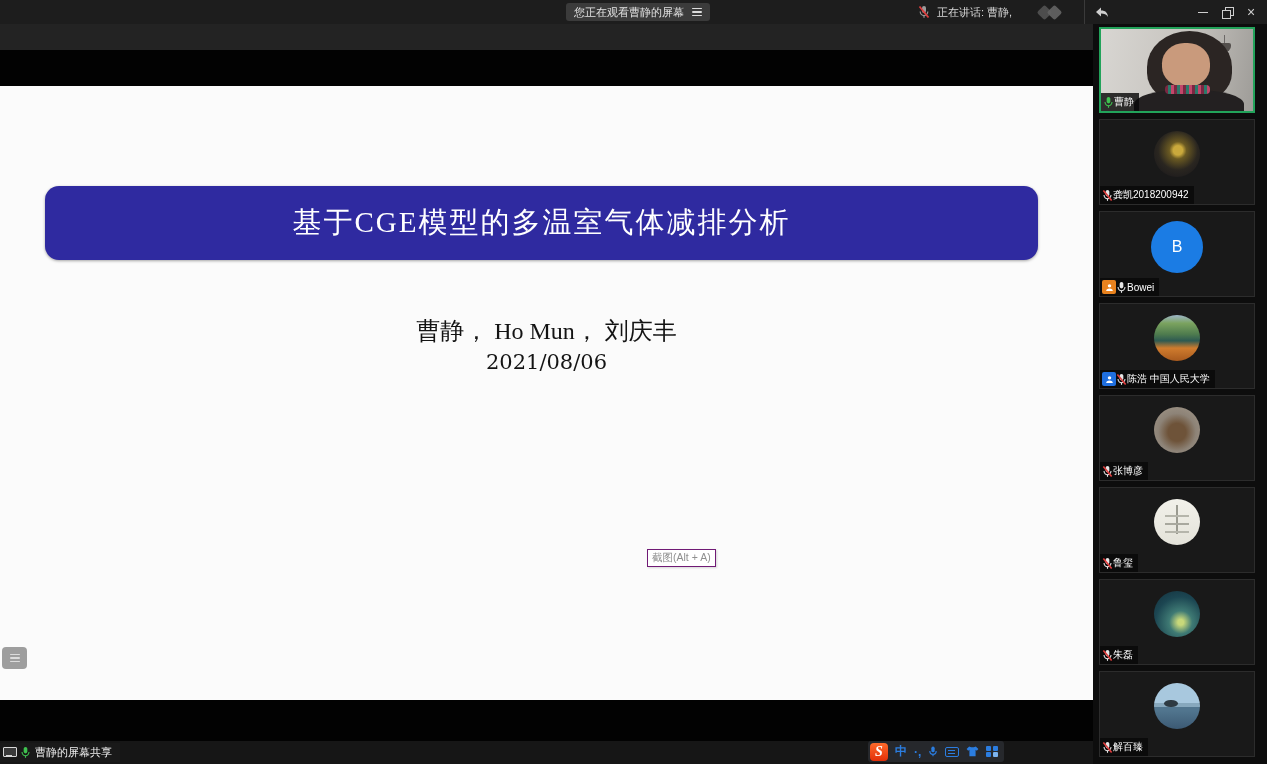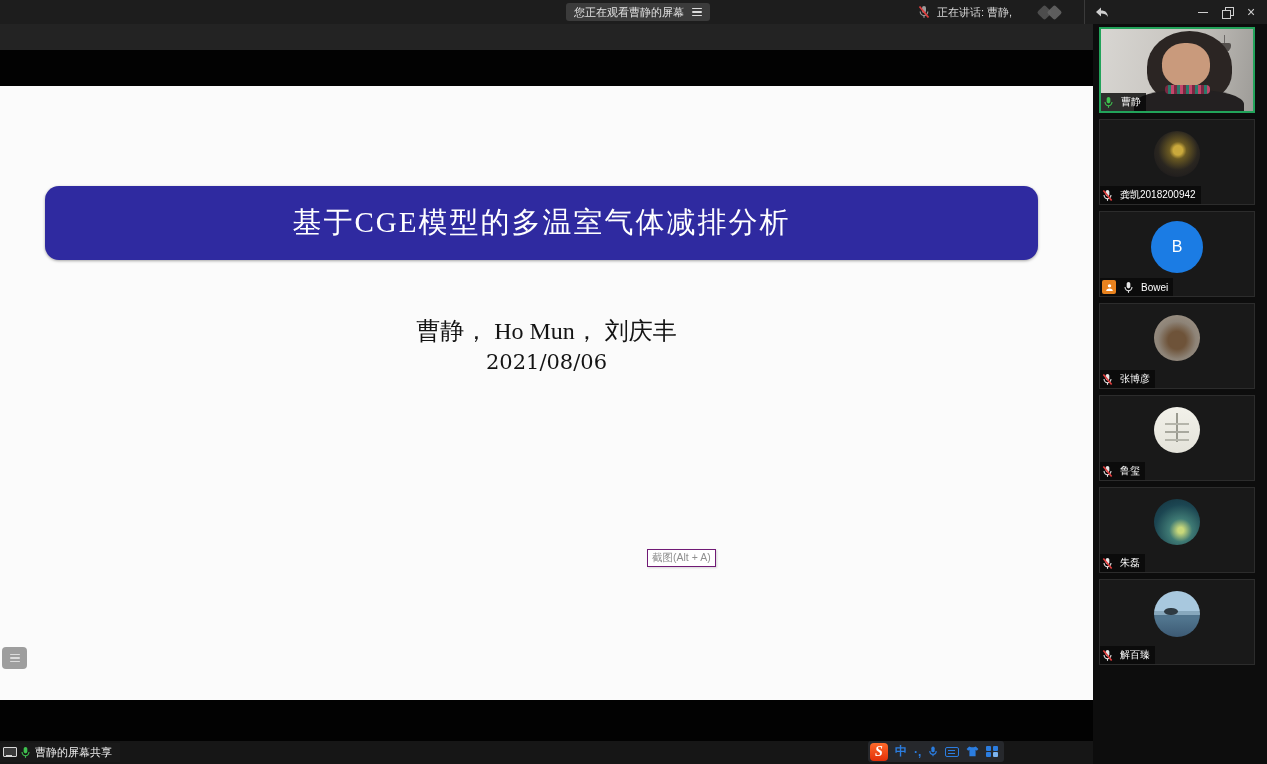--- a/index.html
+++ b/index.html
@@ -83,21 +83,21 @@
   .grid-ic i { background:#2b7de0; border-radius:1px; }
   .grid-ic i:last-child { background:#7db4ef; }
   .shirt-ic svg { display:block; }
 
   
   .sidebar { position:absolute; right:0; top:24px; width:174px; height:740px; background:#0d0d0d;
              overflow:hidden; }
   .tile { position:relative; width:156px; height:86px; margin:3px 12px 6px 6px; background:#191919;
           border:1px solid #2c2c2c; }
   .tile.active { border:2px solid #22a35a; }
-  .tile-label { position:absolute; left:0; bottom:0; display:flex; align-items:center; gap:7px;
+  .tile-label { position:absolute; left:0; bottom:0; display:flex; align-items:center; gap:0;
                 background:rgba(8,8,8,.82); padding:2px 5px 2px 2px; max-width:100%; z-index:5; }
   .p-name { font-size:10px; color:#fff; white-space:nowrap; overflow:hidden; }
   .badge { width:14px; height:14px; border-radius:2px; display:flex; align-items:center; justify-content:center; }
   .badge-orange { background:#e8821e; }
   .badge-blue   { background:#1f6fe0; }
 
   .avatar-circle { position:absolute; left:50%; top:40%; transform:translate(-50%,-50%);
                    width:46px; height:46px; border-radius:50%; overflow:hidden; }
   .letter-circle { position:absolute; left:50%; top:42%; transform:translate(-50%,-50%);
                    width:52px; height:52px; border-radius:50%; background:#1b7ce4;
@@ -305,20 +305,42 @@
           <rect x="4" y="1" width="4" height="7" rx="2" fill="currentColor"></rect>
           <path d="M2.2 6.5a3.8 4 0 0 0 7.6 0" fill="none" stroke="currentColor" stroke-width="1.2"></path>
           <line x1="6" y1="10.5" x2="6" y2="12.8" stroke="currentColor" stroke-width="1.2"></line>
           <line class="mic-slash" x1="1.5" y1="1.5" x2="10.5" y2="12.5" stroke="#e03e3e" stroke-width="1.8"></line>
         </svg>
       </span>
       <span class="p-name">Bowei</span>
     </div>
   </div>
 
+  <div class="tile">
+
+    <div class="avatar-circle av-boats"></div>
+
+    <div class="tile-label">
+      <span class="badge badge-blue">
+        <svg width="9" height="9" viewBox="0 0 12 12">
+          <circle cx="6" cy="3.8" r="2.3" fill="#fff"></circle>
+          <path d="M1.6 10.8 a4.4 3.6 0 0 1 8.8 0 Z" fill="#fff"></path>
+        </svg>
+      </span>
+      <span class="mic mic-muted">
+        <svg width="11" height="13" viewBox="0 0 12 14">
+          <rect x="4" y="1" width="4" height="7" rx="2" fill="currentColor"></rect>
+          <path d="M2.2 6.5a3.8 4 0 0 0 7.6 0" fill="none" stroke="currentColor" stroke-width="1.2"></path>
+          <line x1="6" y1="10.5" x2="6" y2="12.8" stroke="currentColor" stroke-width="1.2"></line>
+          <line class="mic-slash" x1="1.5" y1="1.5" x2="10.5" y2="12.5" stroke="#e03e3e" stroke-width="1.8"></line>
+        </svg>
+      </span>
+      <span class="p-name">陈浩 中国人民大学</span>
+    </div>
+  </div>
 
   <div class="tile">
 
     <div class="avatar-circle av-dog"></div>
 
     <div class="tile-label">
 
       <span class="mic mic-muted">
         <svg width="11" height="13" viewBox="0 0 12 14">
           <rect x="4" y="1" width="4" height="7" rx="2" fill="currentColor"></rect>

